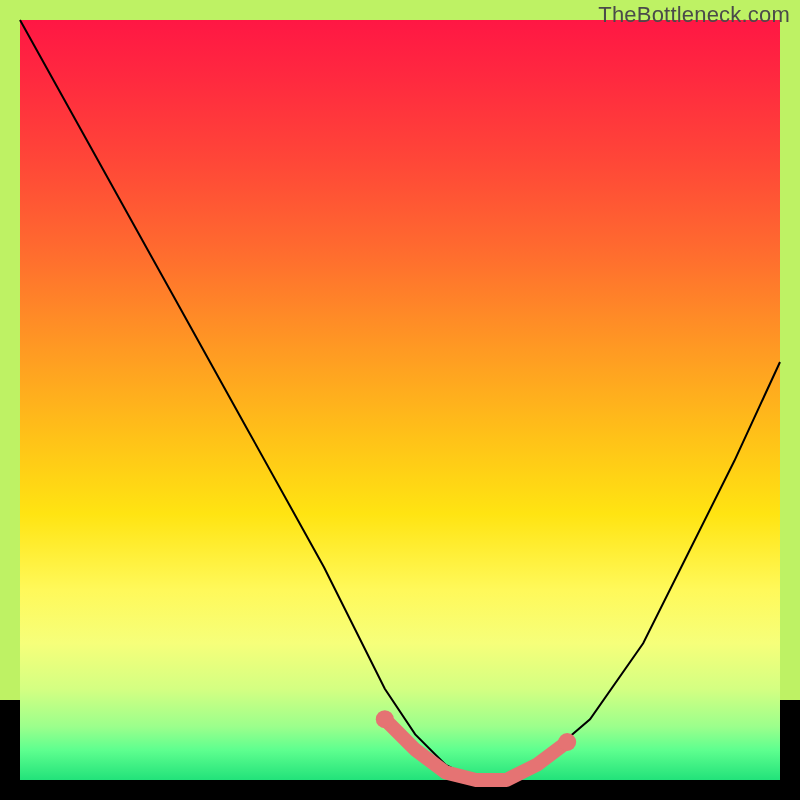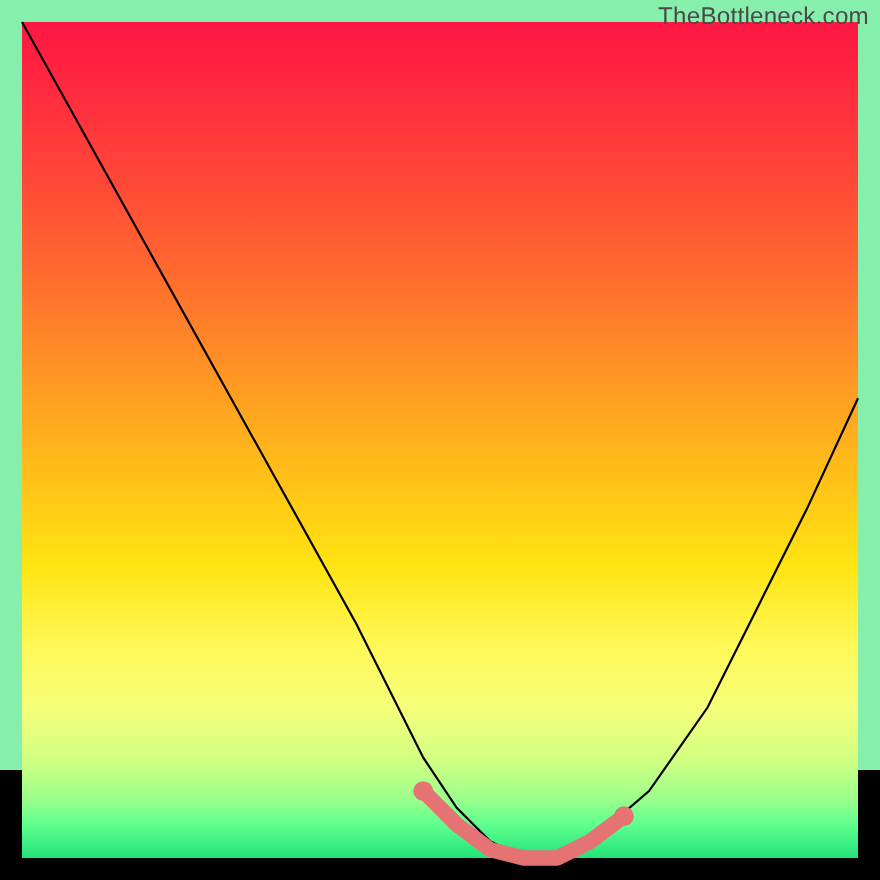--- a/index.html
+++ b/index.html
@@ -8,21 +8,21 @@
     width: 800px;
     height: 800px;
     background: #000;
     overflow: hidden;
     font-family: Arial, Helvetica, sans-serif;
   }
   .frame {
     position: relative;
     width: 800px;
     height: 700px;
-    background: #86efac;
+    background: #bef264;
   }
   .plot-area {
     position: absolute;
     left: 20px;
     top: 20px;
     width: 760px;
     height: 760px;
     
     background: linear-gradient(
       to bottom,

